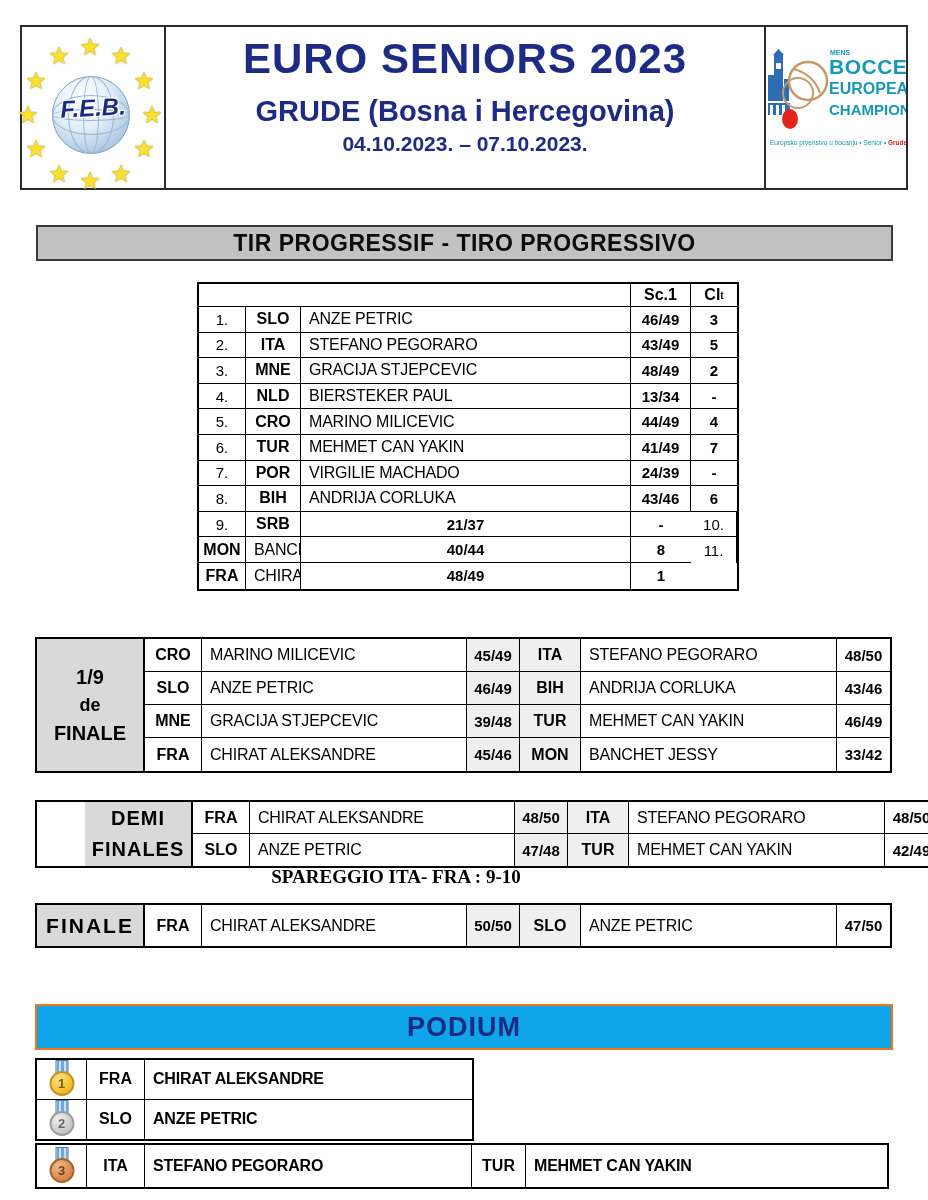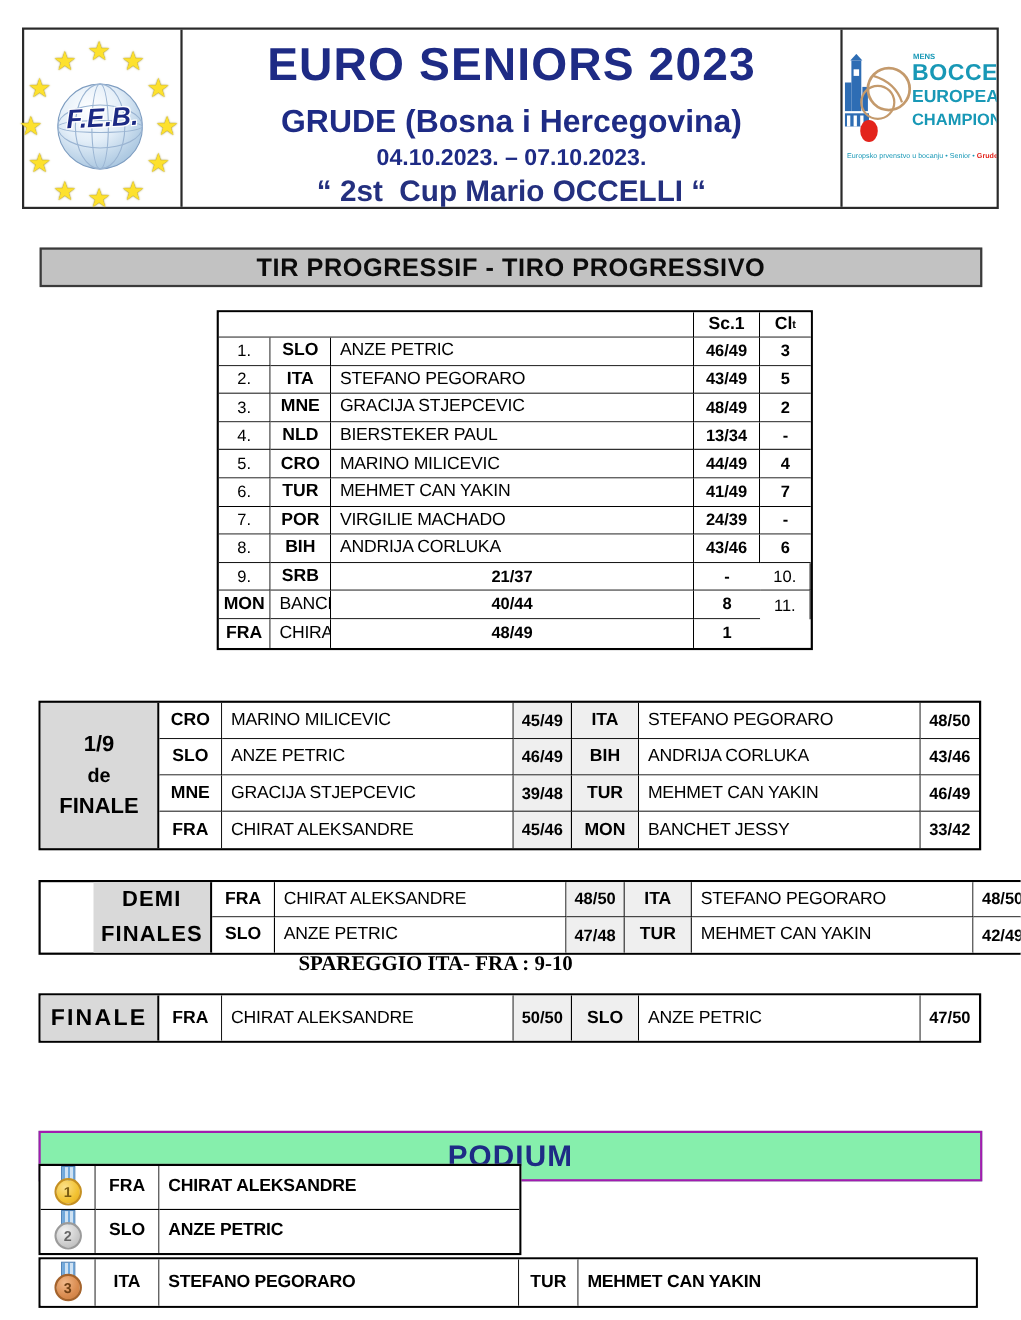--- a/index.html
+++ b/index.html
@@ -60,21 +60,21 @@
   .demi-tbl{left:35px;top:800px;grid-template-columns:108px 57px 265px 53px 61px 256px 53px;grid-template-rows:repeat(2,32px);padding-left:48px;}
   .fin-tbl{left:35px;top:903px;grid-template-columns:108px 57px 265px 53px 61px 256px 53px;grid-template-rows:41px;}
   .lab-l1{font-size:20px;} .lab-l2{font-size:18px;margin-top:6px;} .lab-l3{font-size:20px;margin-top:6px;}
   .demi-lab{letter-spacing:1px;font-size:20px;} .demi-lab2{letter-spacing:1px;font-size:20px;margin-top:8px;}
   .fin-lab{letter-spacing:2px;font-size:21px;}
 
   .note{position:absolute;left:35px;top:866px;width:722px;text-align:center;
         font-family:"Liberation Serif",serif;font-weight:bold;font-size:19px;}
 
   
-  .podium-hd{position:absolute;left:35px;top:1028px;width:854px;height:42px;background:#86efac;border:2px solid #a21caf;
+  .podium-hd{position:absolute;left:35px;top:1004px;width:854px;height:42px;background:#0ea5e9;border:2px solid #f97316;
              display:flex;align-items:center;justify-content:center;font-size:27px;font-weight:bold;color:#1e2b85;letter-spacing:1px;}
   .pod-top{left:35px;top:1058px;grid-template-columns:50px 58px 327px;grid-template-rows:repeat(2,39.5px);}
   .pod-third{left:35px;top:1143px;grid-template-columns:50px 58px 327px 54px 361px;grid-template-rows:42px;}
 
   .medal{position:relative;width:30px;height:38px;}
   .ribbon{position:absolute;left:50%;top:0;transform:translateX(-50%);width:13px;height:17px;
           background:repeating-linear-gradient(90deg,#6fa8dc 0 2.5px,#cfe2f3 2.5px 5px);border:1px solid #4a7fb5;box-sizing:border-box;}
   .disc{position:absolute;left:50%;top:11px;transform:translateX(-50%);width:25px;height:25px;border-radius:50%;
         display:flex;align-items:center;justify-content:center;font-weight:bold;font-size:13px;box-sizing:border-box;}
   .gold .disc{background:radial-gradient(circle at 35% 30%,#fbe08a,#f2c232 60%,#e0a61f);border:2px solid #c59022;color:#7a5c12;}
@@ -106,21 +106,20 @@
           <div class="par"></div>
           <div class="par2"></div>
       </div>
       <div class="feb-text">F.E.B.</div>
     </div>
 
     <div class="h-center">
       <div class="title">EURO SENIORS 2023</div>
       <div class="loc">GRUDE (Bosna i Hercegovina)</div>
       <div class="dates">04.10.2023. – 07.10.2023.</div>
-      <div class="cup">“ 2st  Cup Mario OCCELLI “</div>
     </div>
 
     <div class="h-right">
       <svg class="b-mark" width="62" height="86" viewBox="0 0 62 86">
         <rect x="6" y="6" width="9" height="46" fill="#2e6db4"></rect>
         <polygon points="5,6 16,6 10.5,0" fill="#2e6db4"></polygon>
         <rect x="0" y="26" width="6" height="26" fill="#2e6db4"></rect>
         <rect x="16" y="30" width="5" height="22" fill="#2e6db4"></rect>
         <rect x="0" y="54" width="22" height="12" fill="#2e6db4"></rect>
         <rect x="2" y="56" width="3" height="10" fill="#fff"></rect>

